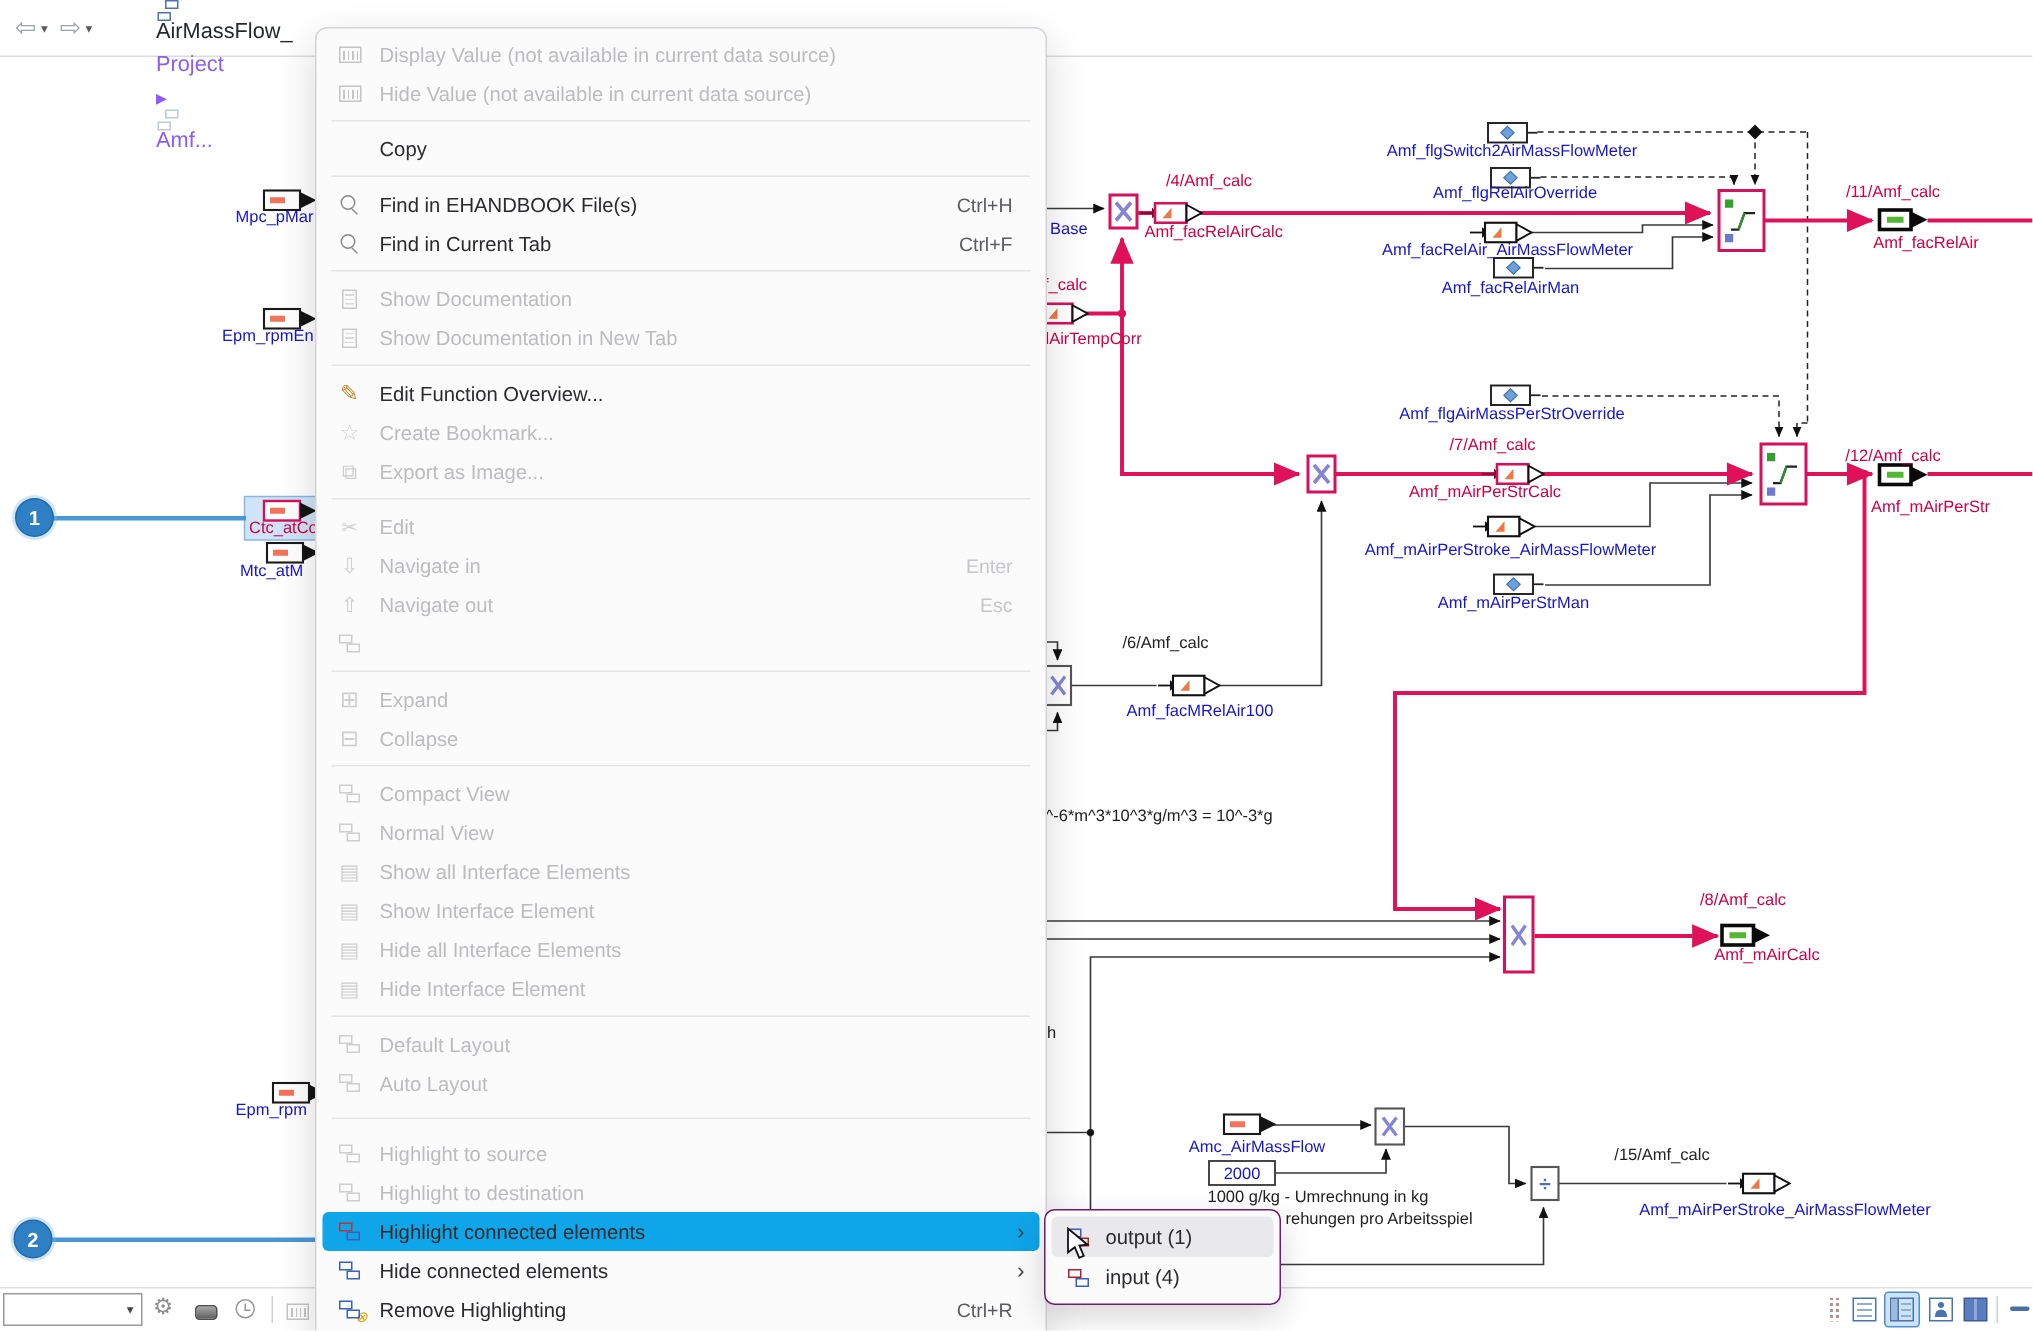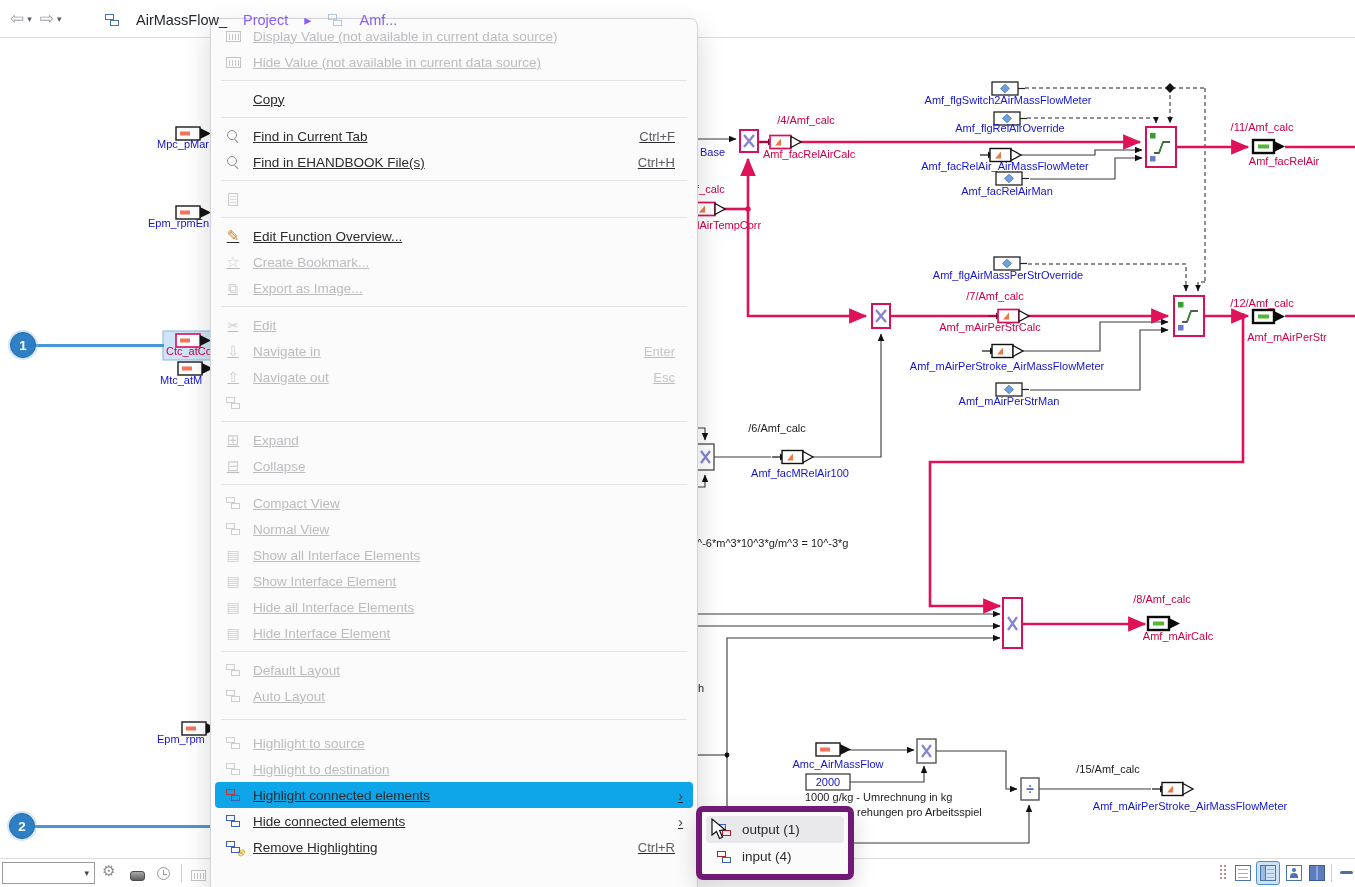--- a/index.html
+++ b/index.html
@@ -8,21 +8,21 @@
 
   
   .toolbar { position:absolute; left:0; top:0; width:1355px; height:38px;
     background:#fff; border-bottom:1px solid #dcdcdf; z-index:20;
     display:flex; align-items:center; }
   .nav { display:flex; align-items:center; gap:2px; padding-left:10px; }
   .nav .arr { font-size:17px; color:#9aa2ac; line-height:1; }
   .nav .car { font-size:9px; color:#5a5a5a; margin:0 6px 0 1px; }
 
   .crumbbar { position:absolute; left:104px; top:7px; height:26px; z-index:40;
-    display:flex; align-items:center; gap:16px; pointer-events:none; }
+    display:flex; gap:6px; pointer-events:none;flex-direction:column; }
   .crumbbar .txt { font-size:14.5px; color:#24292f; }
   .crumbbar .faded { color:#8b5cf6; }
   .crumbbar .fadedicon { opacity:.38; }
 
   
   .icn-dg { position:relative; display:inline-block; width:16px; height:14px; color:#9a9a9a; }
   .icn-dg::before { content:""; position:absolute; left:1px; top:1px; width:7px; height:4px;
     border:1.3px solid currentColor; }
   .icn-dg::after { content:""; position:absolute; left:6px; bottom:1px; width:7px; height:4px;
     border:1.3px solid currentColor; }
@@ -45,36 +45,36 @@
     background-clip:content-box; padding:2px 1px; }
   .icn-val { display:inline-block; width:15px; height:11px; border:1.3px solid currentColor;
     color:#c4c4c4; background:repeating-linear-gradient(to right, transparent 0 2px, currentColor 2px 3px);
     background-clip:content-box; padding:2px 1px 1px 1px; }
 
   
   .menu { position:absolute; left:210px; top:18px; width:488px; height:876px; z-index:30;
     background:#fbfbfc; border:1px solid #d4d4d8; border-radius:8px;
     box-shadow:0 10px 28px rgba(0,0,0,.16); padding-top:4px; }
   .mi { display:flex; align-items:center; height:26px; margin:0 4px; padding:0 8px 0 8px;
-    border-radius:4px; font-size:13.5px; color:#2b2b2e;text-decoration:underline; }
+    border-radius:4px; font-size:13.5px; color:#2b2b2e; }
   .mi .ic { width:20px; display:flex; justify-content:center; align-items:center;
     margin-right:10px; color:#8a8a8a; font-size:13px; flex:none; }
   .mi .lbl { flex:1; white-space:nowrap; overflow:hidden; }
   .mi .sc { font-size:13px; color:#5c5c60; margin-right:10px; }
   .mi .chev { font-size:15px; color:#444; margin-right:2px; }
   .mi.dis { color:#bcbcbf; }
   .mi.dis .ic { color:#cecece; }
   .mi.dis .sc { color:#c6c6c9; }
   .mi.hov { background:#0ea5e9; }
   .msep { height:1px; background:#e4e4e7; margin:5px 10px; }
   .msep.w { margin:10px 10px; }
 
   
   .submenu { position:absolute; left:696px; top:806px; width:158px; z-index:50;
-    background:#fbfbfc; border:6px solid #701a75; border-radius:7px;
+    background:#fbfbfc; border:1px solid #701a75; border-radius:7px;
     box-shadow:0 8px 22px rgba(0,0,0,.16); padding:4px; }
   .smi { display:flex; align-items:center; height:27px; padding:0 8px; border-radius:4px;
     font-size:13.5px; color:#2b2b2e; }
   .smi .ic { width:20px; margin-right:8px; display:flex; justify-content:center; }
   .smi.hov { background:#e9e9eb; }
 
   
   .badge { position:absolute; width:26px; height:26px; border-radius:50%;
     background:#2f7fc4; border:1.5px solid #1f6aa8; color:#fff; font-size:13.5px; font-weight:bold;
     display:flex; align-items:center; justify-content:center; z-index:12;
@@ -364,35 +364,42 @@
   <div class="msep"></div>
   <div class="mi">
     <span class="ic"></span>
     <span class="lbl">Copy</span>
   </div>
   <div class="msep"></div>
   <div class="mi">
     <span class="ic">
         <i class="icn-search"></i>
       </span>
+    <span class="lbl">Find in EHANDBOOK File(s)</span>
+    <span class="sc">Ctrl+H</span>
+  </div>
+  <div class="mi">
+    <span class="ic">
+        <i class="icn-search"></i>
+      </span>
     <span class="lbl">Find in Current Tab</span>
     <span class="sc">Ctrl+F</span>
   </div>
-  <div class="mi">
-    <span class="ic">
-        <i class="icn-search"></i>
-      </span>
-    <span class="lbl">Find in EHANDBOOK File(s)</span>
-    <span class="sc">Ctrl+H</span>
-  </div>
   <div class="msep"></div>
   <div class="mi dis">
     <span class="ic">
         <i class="icn-doc"></i>
       </span>
+    <span class="lbl">Show Documentation</span>
+  </div>
+  <div class="mi dis">
+    <span class="ic">
+        <i class="icn-doc"></i>
+      </span>
+    <span class="lbl">Show Documentation in New Tab</span>
   </div>
   <div class="msep"></div>
   <div class="mi">
     <span class="ic" style="color:#c8872b;font-size:15px">✎</span>
     <span class="lbl">Edit Function Overview...</span>
   </div>
   <div class="mi dis">
     <span class="ic" style="font-size:15px">☆</span>
     <span class="lbl">Create Bookmark...</span>
   </div>

